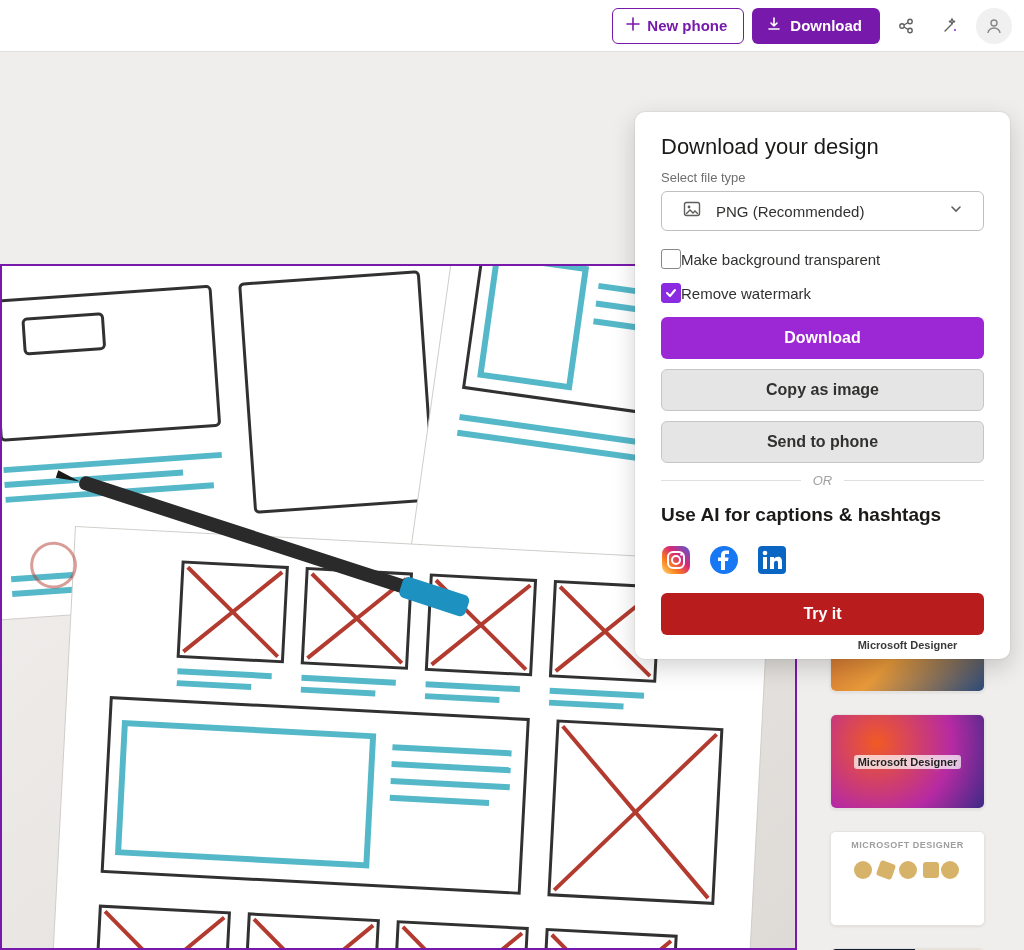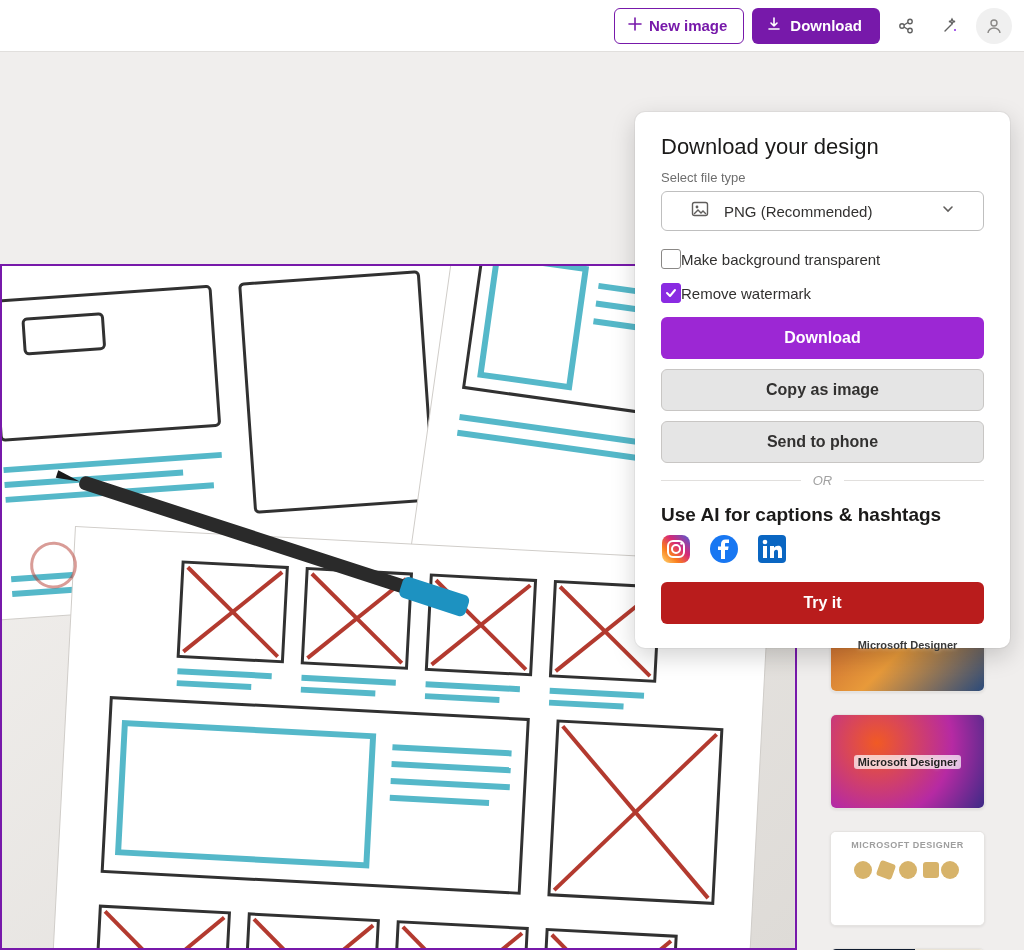--- a/index.html
+++ b/index.html
@@ -134,21 +134,21 @@
     font-size: 13px;
     color: #6e6e6e;
     margin-bottom: 6px;
   }
   .select-box {
     display: flex;
     align-items: center;
     border: 1px solid #bfbfbf;
     border-radius: 6px;
     height: 40px;
-    padding: 0 28px;
+    padding: 0 20px;
     gap: 14px;
     cursor: pointer;
     margin-bottom: 18px;
   }
   .select-box .select-text { flex:1; font-size:15px; color:#323130; }
   .check-row {
     display:flex;
     align-items:center;
     gap:0;
     margin-bottom: 14px;
@@ -176,21 +176,21 @@
   .panel-btn.secondary { background:#e5e5e5;color:#323130;border:1px solid #c8c6c4;text-align:right; }
   .divider {
     display:flex;align-items:center;gap:12px;
     margin:10px 0 16px;
     color:#a1a1a1;font-size:13px;font-style:italic;
   }
   .divider::before,.divider::after {
     content:"";flex:1;height:1px;background:#e1dfdd;
   }
   .panel h3 {
-    font-size:19px;font-weight:700;color:#1b1a19;margin-bottom:8px;
+    font-size:19px;font-weight:700;color:#1b1a19;margin-bottom:19px;
   }
   .social-row { display:flex;gap:18px;margin-bottom:18px; }
   .social-ic {
     width:30px;height:30px;border-radius:6px;display:flex;align-items:center;justify-content:center;
   }
   .panel-btn.tryit { background:#b91c1c;color:#fff;border:none;margin-bottom:0; }
   
   .purple-edge {
     position:absolute; top:158px; left:988px; width:10px; height:100px;
     border:2px solid #8a2be2; border-left:none; border-radius:0 4px 4px 0;
@@ -200,21 +200,21 @@
 </head>
 <body>
 
 <div class="topbar">
   <button class="btn-new-design">
     <span>
       <svg width="16" height="16" viewBox="0 0 16 16">
           <path d="M8 2v12M2 8h12" stroke="#7719aa" stroke-width="1.6" stroke-linecap="round"></path>
         </svg>
     </span>
-    <span>New image</span>
+    <span>New phone</span>
   </button>
   <button class="btn-download-top">
     <span>
       <svg width="16" height="16" viewBox="0 0 16 16" fill="none">
           <path d="M8 2v8m0 0l3-3m-3 3L5 7M3 13h10" stroke="#fff" stroke-width="1.6" stroke-linecap="round" stroke-linejoin="round"></path>
         </svg>
     </span>
     <span>Download</span>
   </button>
   <button class="icon-btn">

